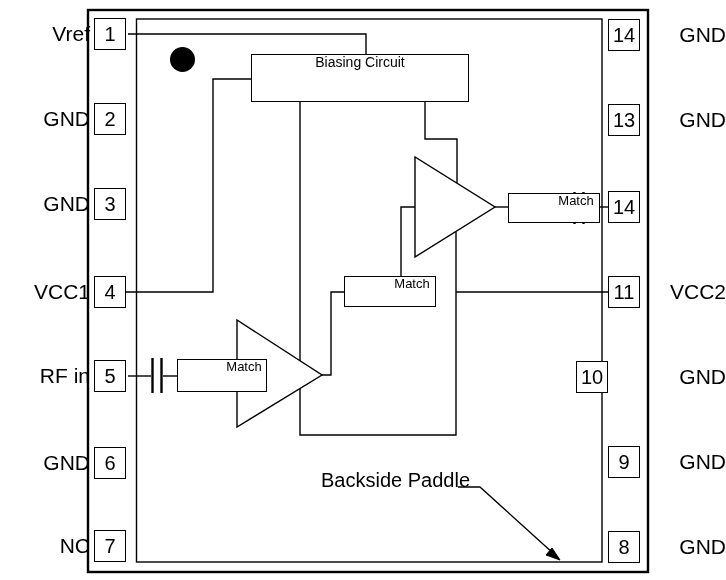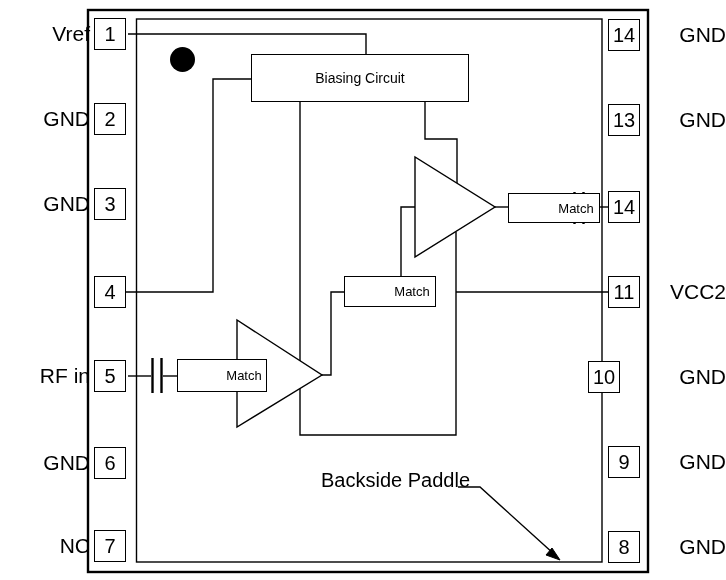--- a/index.html
+++ b/index.html
@@ -13,21 +13,21 @@
     font-size:20px;line-height:1;z-index:3;
   }
   .pin-label{
     position:absolute;font-size:21px;line-height:24px;text-align:right;z-index:3;
     letter-spacing:0px;
   }
   .pin-label.left{left:6px;width:84px;}
   .pin-label.right{left:650px;width:76px;}
   .block{
     position:absolute;border:1.5px solid #000;background:#fff;z-index:2;
-    display:flex;align-items:center;justify-content:center;line-height:1;
+    display:flex;align-items:flex-start;justify-content:center;line-height:1;
   }
   .bias{left:251px;top:54px;width:216px;height:46px;font-size:14px;}
   .match{font-size:13px;padding-left:44px;}
   .match.m1{left:177px;top:359px;width:44px;height:31px;}
   .match.m2{left:344px;top:276px;width:46px;height:29px;}
   .match.m3{left:508px;top:193px;width:46px;height:28px;}
   .dot{
     position:absolute;left:170px;top:47px;width:25px;height:25px;border-radius:50%;
     background:#000;z-index:2;
   }
@@ -99,20 +99,21 @@
       <span>1</span>
     </div>
   <div class="pin-label left" style="top:107px">GND</div>
   <div class="pin-box" style="left:94px;top:103px">
       <span>2</span>
     </div>
   <div class="pin-label left" style="top:192px">GND</div>
   <div class="pin-box" style="left:94px;top:188px">
       <span>3</span>
     </div>
+  <div class="pin-label left" style="top:280px">VCC1</div>
   <div class="pin-box" style="left:94px;top:276px">
       <span>4</span>
     </div>
   <div class="pin-label left" style="top:364px">RF in</div>
   <div class="pin-box" style="left:94px;top:360px">
       <span>5</span>
     </div>
   <div class="pin-label left" style="top:451px">GND</div>
   <div class="pin-box" style="left:94px;top:447px">
       <span>6</span>
@@ -131,21 +132,21 @@
       <span>13</span>
     </div>
   <div class="pin-box" style="left:608px;top:191px">
       <span>14</span>
     </div>
   <div class="pin-label right" style="top:280px">VCC2</div>
   <div class="pin-box" style="left:608px;top:276px">
       <span>11</span>
     </div>
   <div class="pin-label right" style="top:365px">GND</div>
-  <div class="pin-box" style="left:588px;top:361px">
+  <div class="pin-box" style="left:576px;top:361px">
       <span>10</span>
     </div>
   <div class="pin-label right" style="top:450px">GND</div>
   <div class="pin-box" style="left:608px;top:446px">
       <span>9</span>
     </div>
   <div class="pin-label right" style="top:535px">GND</div>
   <div class="pin-box" style="left:608px;top:531px">
       <span>8</span>
     </div>

